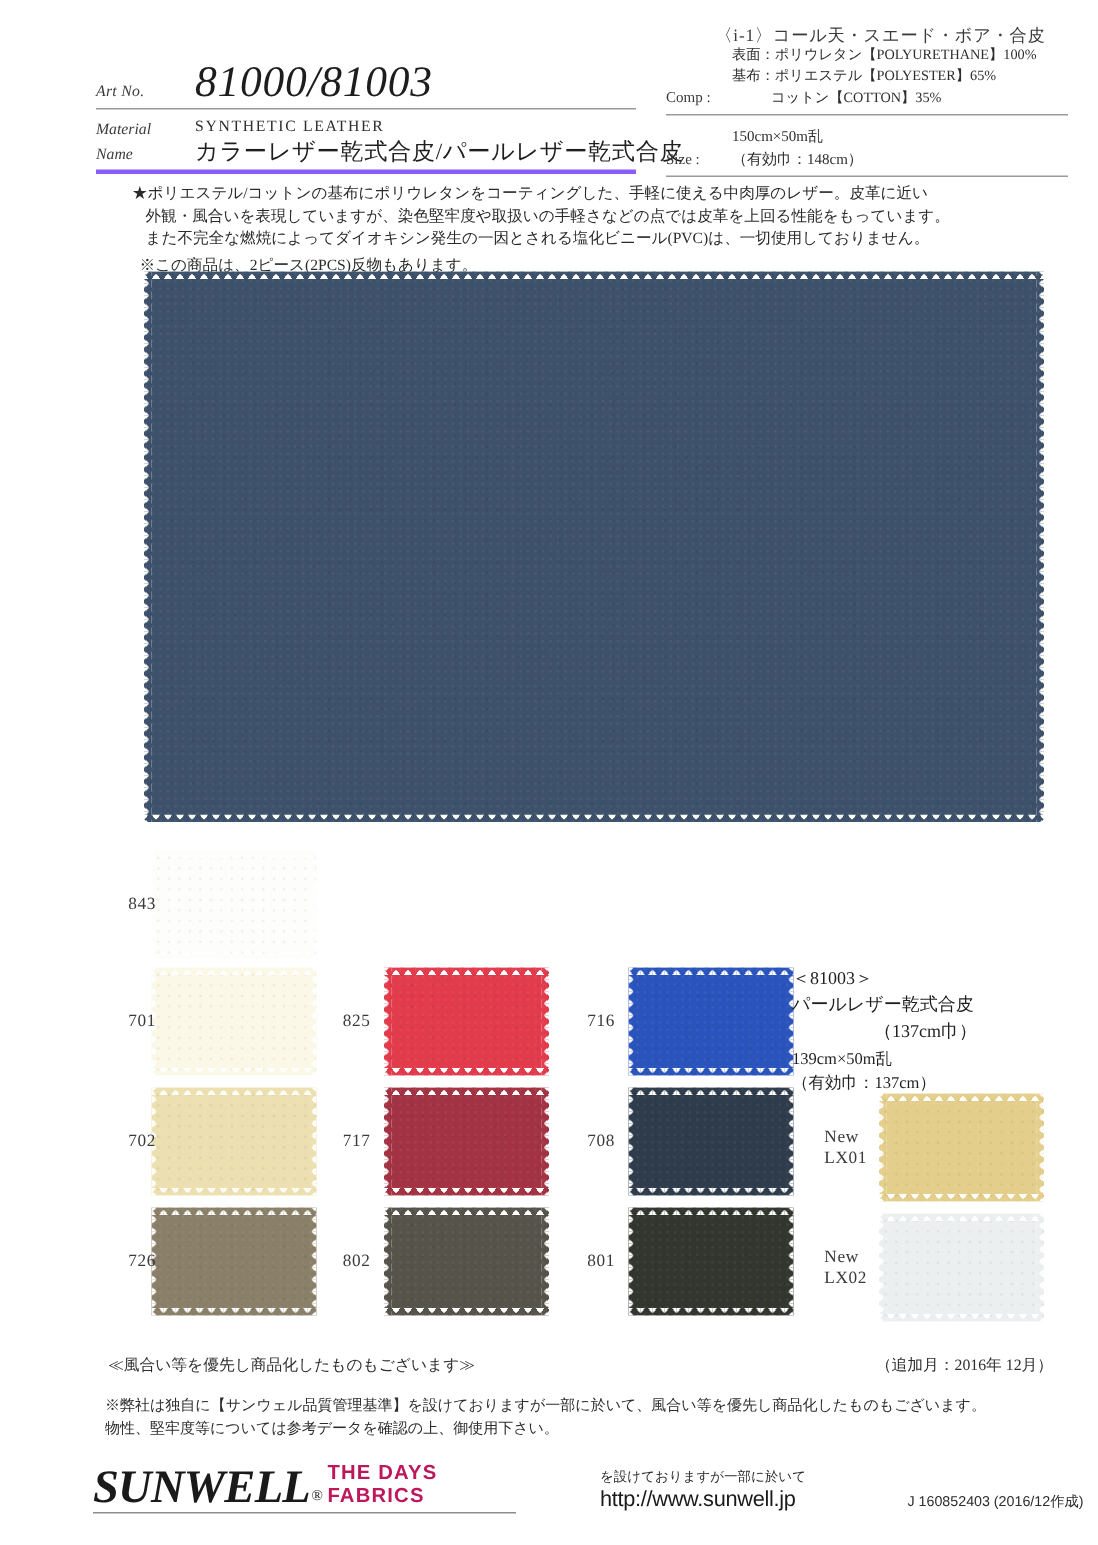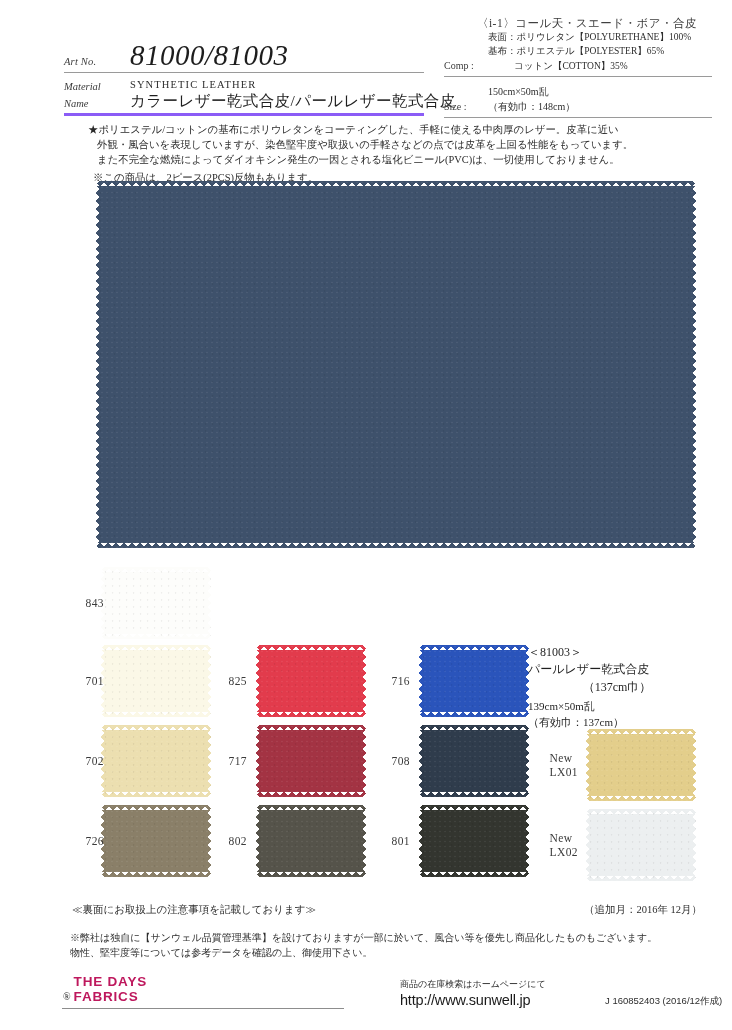--- a/index.html
+++ b/index.html
@@ -494,35 +494,36 @@
     </div>
 
   <div class="info-81003">
     <div>＜81003＞</div>
     <div>パールレザー乾式合皮</div>
     <div class="r2">（137cm巾）</div>
     <div class="sizes">139cm×50m乱</div>
     <div class="sizes" style="margin-top:0">（有効巾：137cm）</div>
   </div>
 
-  <div class="back-note">≪裏面にお取扱上の注意事項を記載しております≫</div>
+  <div class="back-note">≪風合い等を優先し商品化したものもございます≫</div>
   <div class="add-month">（追加月：2016年 12月）</div>
   <div class="disclaimer">
     <div>※弊社は独自に【サンウェル品質管理基準】を設けておりますが一部に於いて、風合い等を優先し商品化したものもございます。</div>
     <div>物性、堅牢度等については参考データを確認の上、御使用下さい。</div>
   </div>
 
   <div class="logo">
+    <div class="logo-main">SUNWELL</div>
     <div class="logo-reg">®</div>
     <div class="logo-tag">
       <div>THE DAYS</div>
       <div>FABRICS</div>
     </div>
   </div>
   <div class="footer-rule"></div>
 
   <div class="web-block">
-    <div class="web-small">商品の在庫検索はホームページにて</div>
+    <div class="web-small">を設けておりますが一部に於いて</div>
     <div class="web-url">http://www.sunwell.jp</div>
   </div>
   <div class="doc-code">J 160852403 (2016/12作成)</div>
 
 </div>
 
 </body></html>

